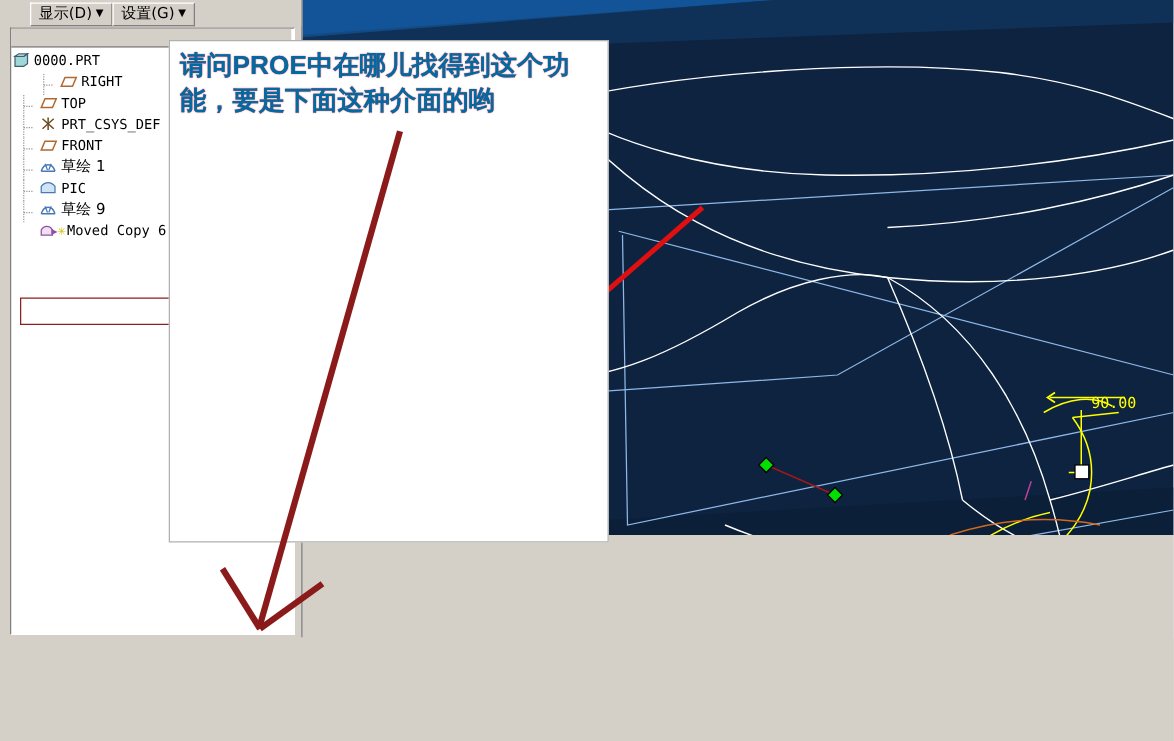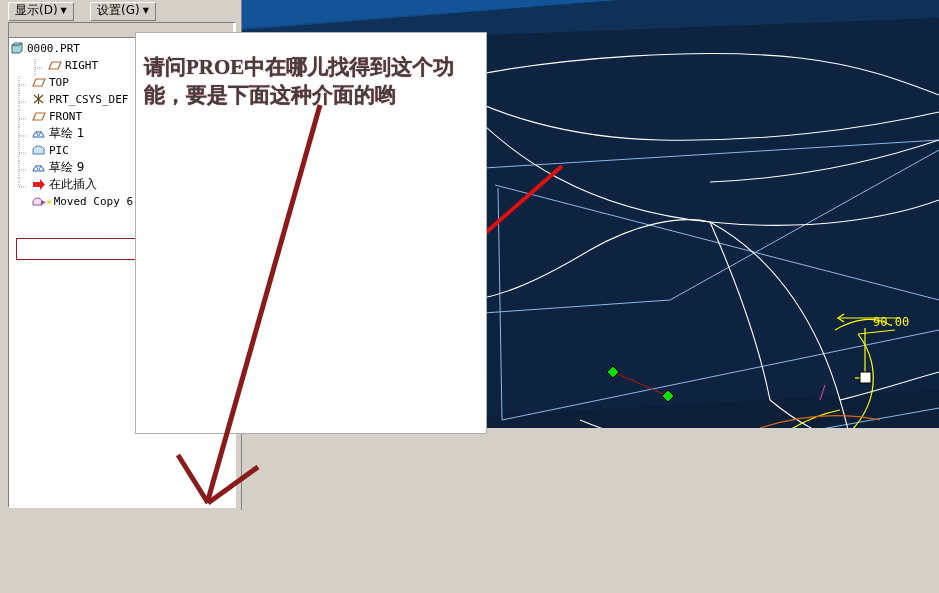--- a/index.html
+++ b/index.html
@@ -15,44 +15,44 @@
   
   #leftpanel{position:absolute;left:0;top:0;width:241px;height:510px;
              background:#d4d0c8;border-right:1px solid #808080;}
   #toolbar-top{position:absolute;left:0;top:0;width:241px;height:21px;
                background:#d4d0c8;}
   .tbtn{position:absolute;top:2px;height:17px;background:#d4d0c8;
         border:1px solid #fff;border-right-color:#808080;border-bottom-color:#808080;
         font-size:12px;line-height:15px;color:#000;padding:0 6px;
         font-family:"DejaVu Sans","Liberation Sans",sans-serif;white-space:nowrap;}
   .tbtn .ar{font-size:8px;margin-left:3px;vertical-align:middle;}
-  #btn-display{left:8px;}
+  #btn-display{left:24px;}
   #btn-settings{left:90px;}
 
   #tree-frame{position:absolute;left:8px;top:22px;width:226px;height:484px;
               background:#fff;border:1px solid #808080;
               border-right-color:#fff;border-bottom-color:#fff;}
   #tree-head{position:absolute;left:9px;top:23px;width:224px;height:14px;
              background:#d4d0c8;border-bottom:1px solid #808080;}
   #tree{position:absolute;left:10px;top:40px;width:220px;
         font-family:"DejaVu Sans Mono","Liberation Mono",monospace;font-size:11px;}
   .trow{position:relative;height:17px;line-height:17px;white-space:nowrap;
         color:#000;display:flex;align-items:center;}
   .tlabel{font-size:11px;padding-left:3px;letter-spacing:0px;}
   .tlabel.cjk{font-family:"DejaVu Sans","Liberation Sans",sans-serif;font-size:12px;}
   .ico{width:14px;height:13px;display:inline-block;position:relative;flex:0 0 14px;}
   #moved-box{position:absolute;left:6px;top:198px;width:132px;height:20px;
              border:1px solid #8b2020;}
 
   
   #note{position:absolute;left:135px;top:32px;width:350px;height:400px;
         background:#fff;border:1px solid #b0b0b0;}
-  #note-text{position:absolute;left:8px;top:20px;width:336px;
-             color:#404040;font-size:21px;line-height:28px;font-weight:bold;
-             font-family:Liberation Serif, serif;
+  #note-text{position:absolute;left:8px;top:6px;width:336px;
+             color:#0369a1;font-size:21px;line-height:28px;font-weight:bold;
+             font-family:Liberation Sans, sans-serif;
              text-shadow:0 0 1px #c0203a;}
 
   
   #dash{position:absolute;left:0;top:510px;width:939px;height:83px;background:#d4d0c8;}
 
   
   #arrow-layer{position:absolute;left:0;top:0;width:939px;height:593px;
                pointer-events:none;}
 </style>
 </head>
@@ -267,34 +267,20 @@
           <svg width="14" height="13">
               <path d="M1,10 C3,3 10,3 12,10" fill="none" stroke="#4878b8" stroke-width="1.2"></path>
               <line x1="1" y1="10" x2="12" y2="10" stroke="#4878b8" stroke-width="1.2"></line>
               <line x1="4" y1="4" x2="6" y2="9" stroke="#4878b8"></line>
               <line x1="9" y1="4" x2="7" y2="9" stroke="#4878b8"></line>
             </svg>
         </span>
         <span class="tlabel cjk">草绘 9</span>
       </div>
 
-      <div class="trow" style="padding-left:8px">
-        <span class="ico">
-          <svg width="14" height="17">
-              <line x1="1" y1="0" x2="1" y2="9" stroke="#999" stroke-width="1" stroke-dasharray="1,1"></line>
-              <line x1="1" y1="9" x2="8" y2="9" stroke="#999" stroke-width="1" stroke-dasharray="1,1"></line>
-            </svg>
-        </span>
-        <span class="ico">
-          <svg width="14" height="13">
-              <polygon points="1,4 8,4 8,1 13,6.5 8,12 8,9 1,9" fill="#e02020"></polygon>
-            </svg>
-        </span>
-        <span class="tlabel cjk">在此插入</span>
-      </div>
 
       <div class="trow" style="padding-left:8px">
         <span class="ico"></span>
         <span class="ico">
           <svg width="16" height="13">
               <path d="M1,10 L1,6 C3,2 8,2 10,6 L10,10 Z" fill="#f0e0f4" stroke="#9050a0" stroke-width="1"></path>
               <polygon points="9,5 14,7.5 9,10" fill="#9050a0"></polygon>
             </svg>
         </span>
         <span style="color:#d8c000;font-size:11px;">✳</span>

